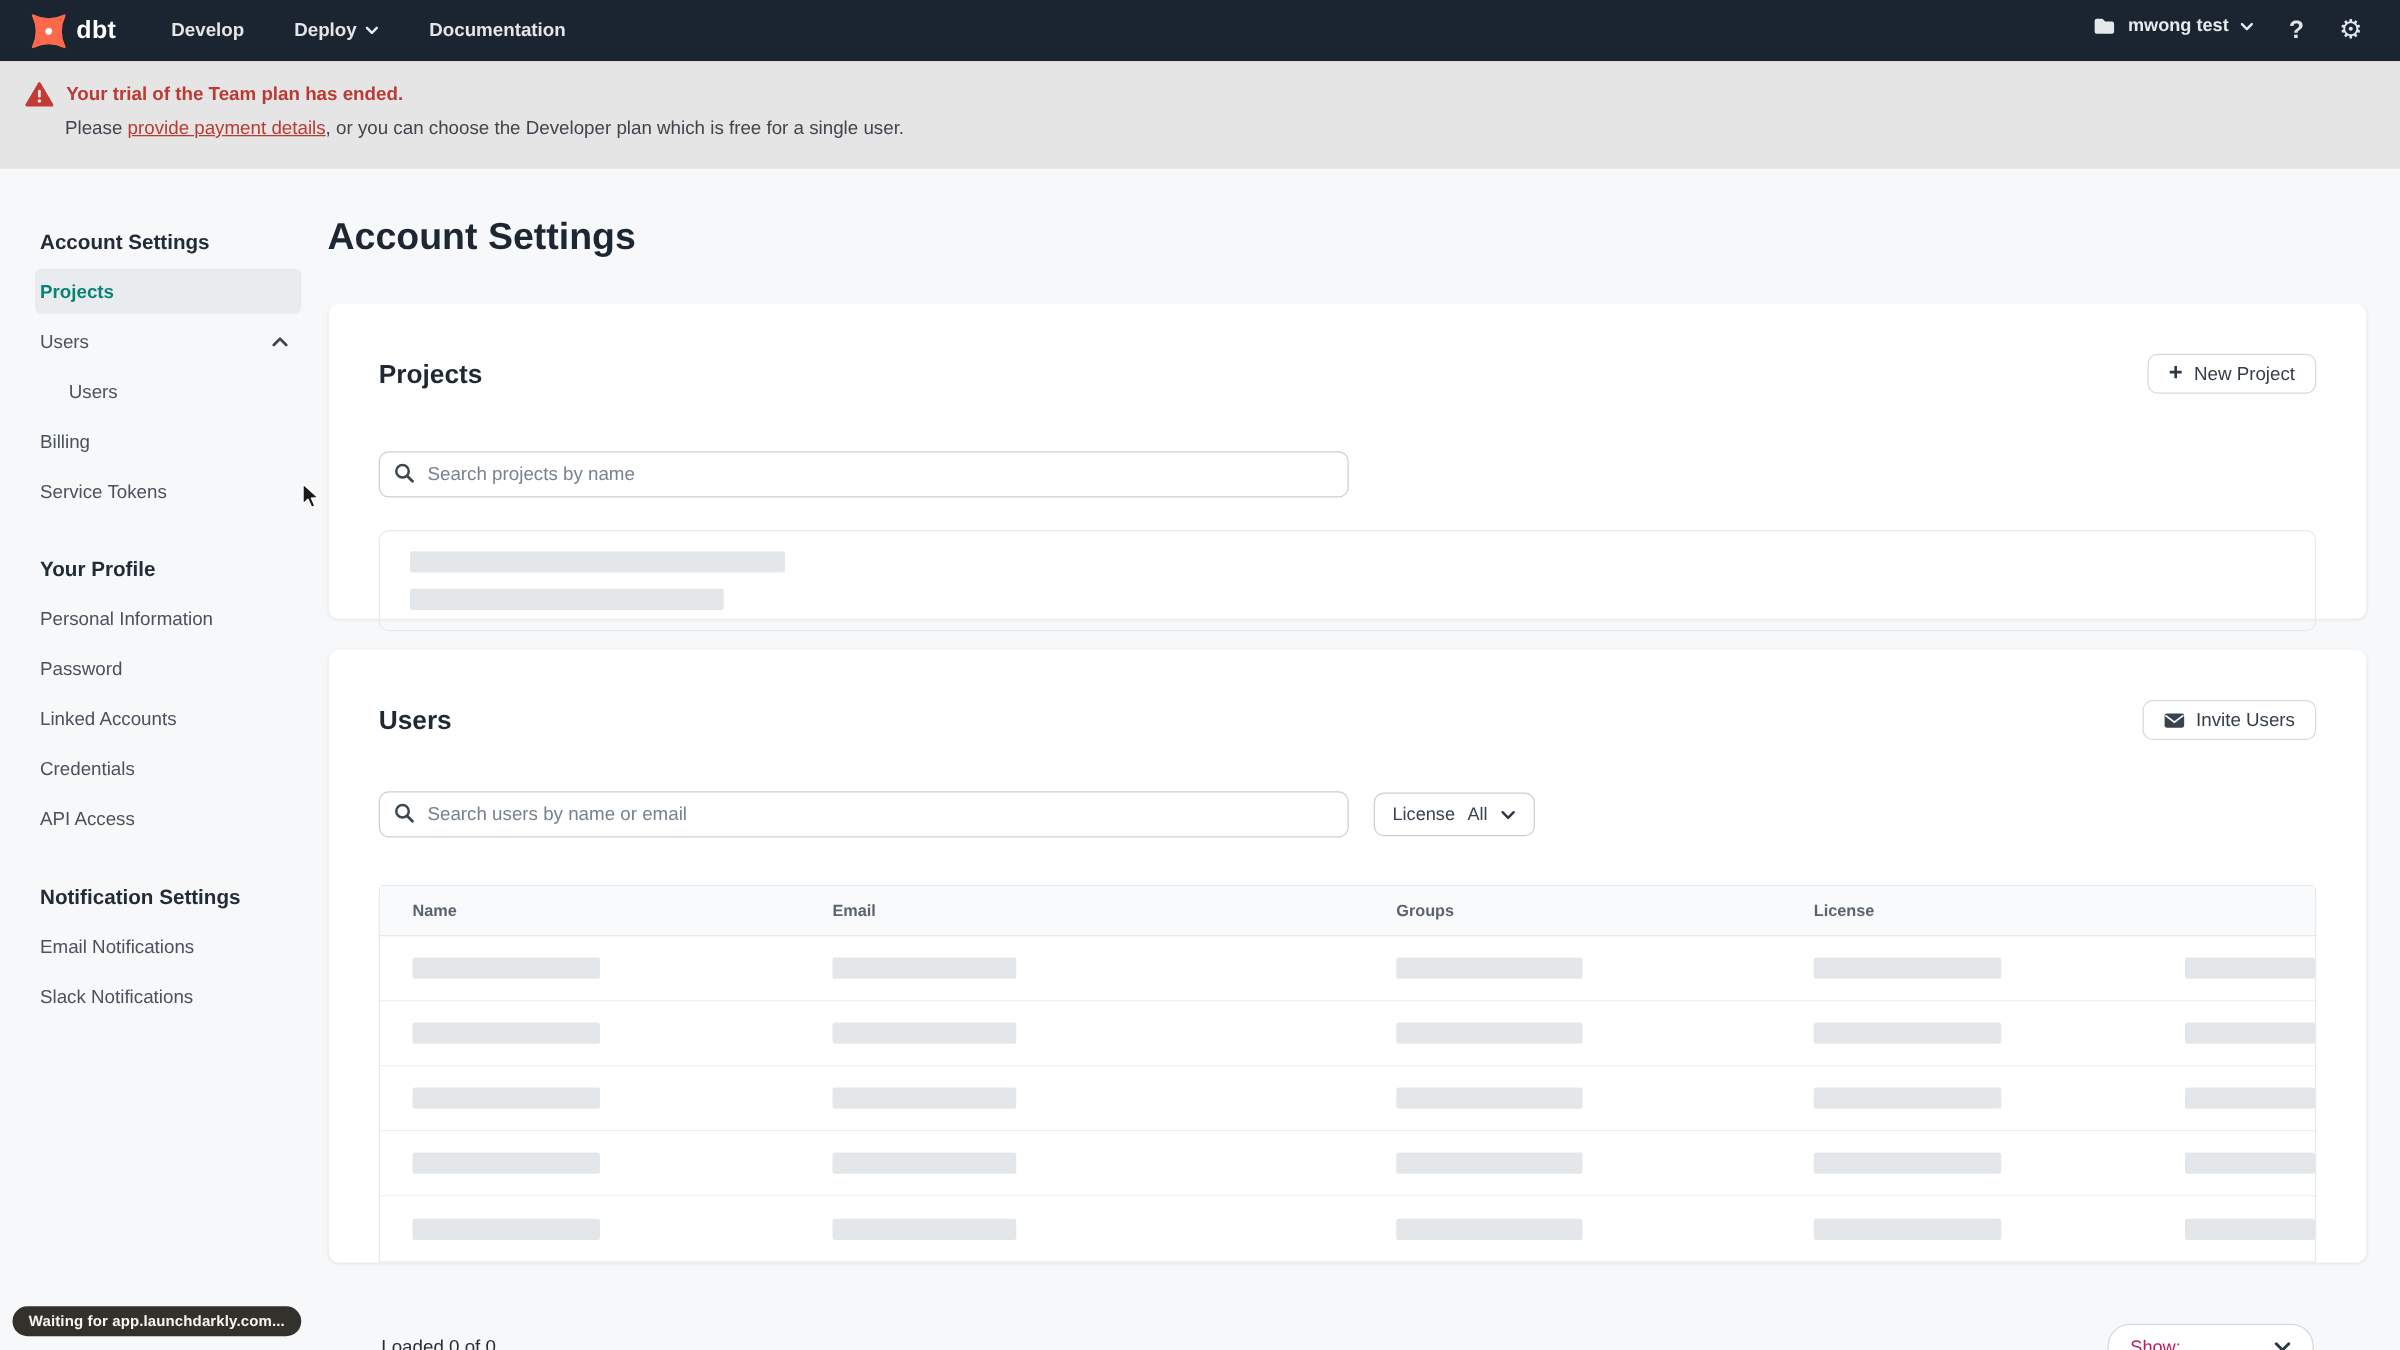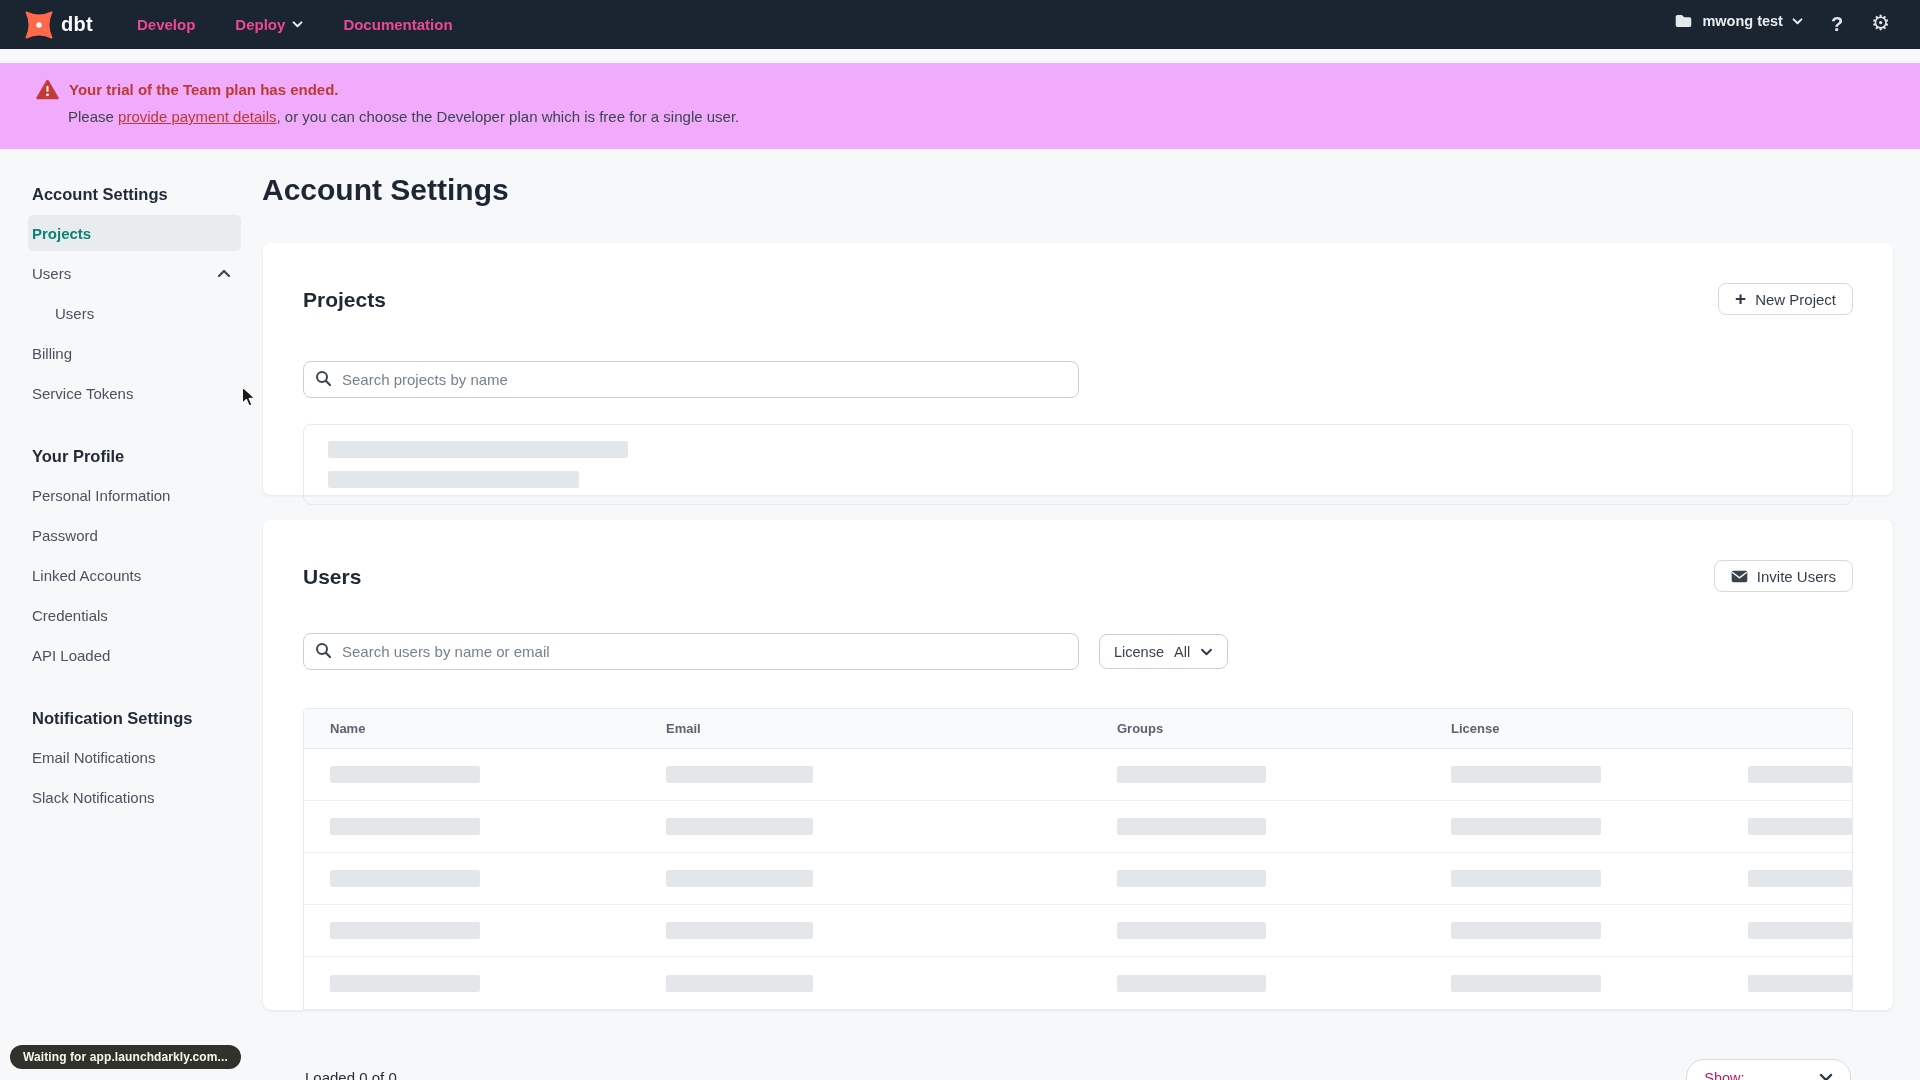--- a/index.html
+++ b/index.html
@@ -8,30 +8,30 @@
     width:1920px; height:1080px; position:relative; overflow:hidden;
     background:#f7f8f9; font-family:"Liberation Sans", sans-serif; color:#2a3440;
   }
 
   
   .topnav { position:absolute; top:0; left:0; width:1920px; height:49px;
     background:#1b2531; display:flex; align-items:center; }
   .logo { display:flex; align-items:center; gap:7px; margin-left:24px; cursor:pointer; }
   .logo-text { color:#ffffff; font-weight:bold; font-size:20px; letter-spacing:.3px; }
   .nav-items { display:flex; gap:40px; margin-left:44px; }
-  .nav-item { color:#ec4899; font-size:15px; font-weight:bold; display:flex; align-items:center; gap:7px; cursor:pointer; }
+  .nav-item { color:#e5e5e5; font-size:15px; font-weight:bold; display:flex; align-items:center; gap:7px; cursor:pointer; }
   .topnav-right { margin-left:auto; display:flex; align-items:flex-start; margin-right:30px; }
   .account-switcher { display:flex; align-items:center; gap:9px; color:#e8ebee; font-size:14.5px; font-weight:bold; cursor:pointer; }
   .top-icon-btn { color:#e1e5e9; margin-left:28px; cursor:pointer; display:flex; align-items:center; }
   .help-glyph { font-size:20px; font-weight:bold; }
   .gear-glyph { font-size:21px; font-family:"DejaVu Sans", sans-serif; line-height:1; }
 
   
-  .banner { position:absolute; top:63px; left:0; width:1920px; height:86px;
-    background:#f0abfc; padding:16px 0 0 36px; }
+  .banner { position:absolute; top:49px; left:0; width:1920px; height:86px;
+    background:#e5e5e5; padding:16px 0 0 20px; }
   .banner-row1 { display:flex; align-items:center; gap:10px; }
   .banner-title { color:#bb3a33; font-weight:bold; font-size:15px; }
   .banner-body { margin-left:32px; margin-top:8px; font-size:15px; color:#3f454d; }
   .banner-link { color:#bb3a33; text-decoration:underline; cursor:pointer; }
 
   
   .sidebar { position:absolute; left:28px; top:183px; width:213px; }
   .side-heading { height:22px; margin-bottom:10px; padding-left:4px;
     font-size:16.5px; font-weight:bold; color:#222c38; display:flex; align-items:center; }
   .side-section { margin-top:34px; }
@@ -188,21 +188,21 @@
     <div class="side-item">
       <span>Password</span>
     </div>
     <div class="side-item">
       <span>Linked Accounts</span>
     </div>
     <div class="side-item">
       <span>Credentials</span>
     </div>
     <div class="side-item">
-      <span>API Loaded</span>
+      <span>API Access</span>
     </div>
   </div>
 
   <div class="side-section">
     <div class="side-heading">Notification Settings</div>
     <div class="side-item">
       <span>Email Notifications</span>
     </div>
     <div class="side-item">
       <span>Slack Notifications</span>

